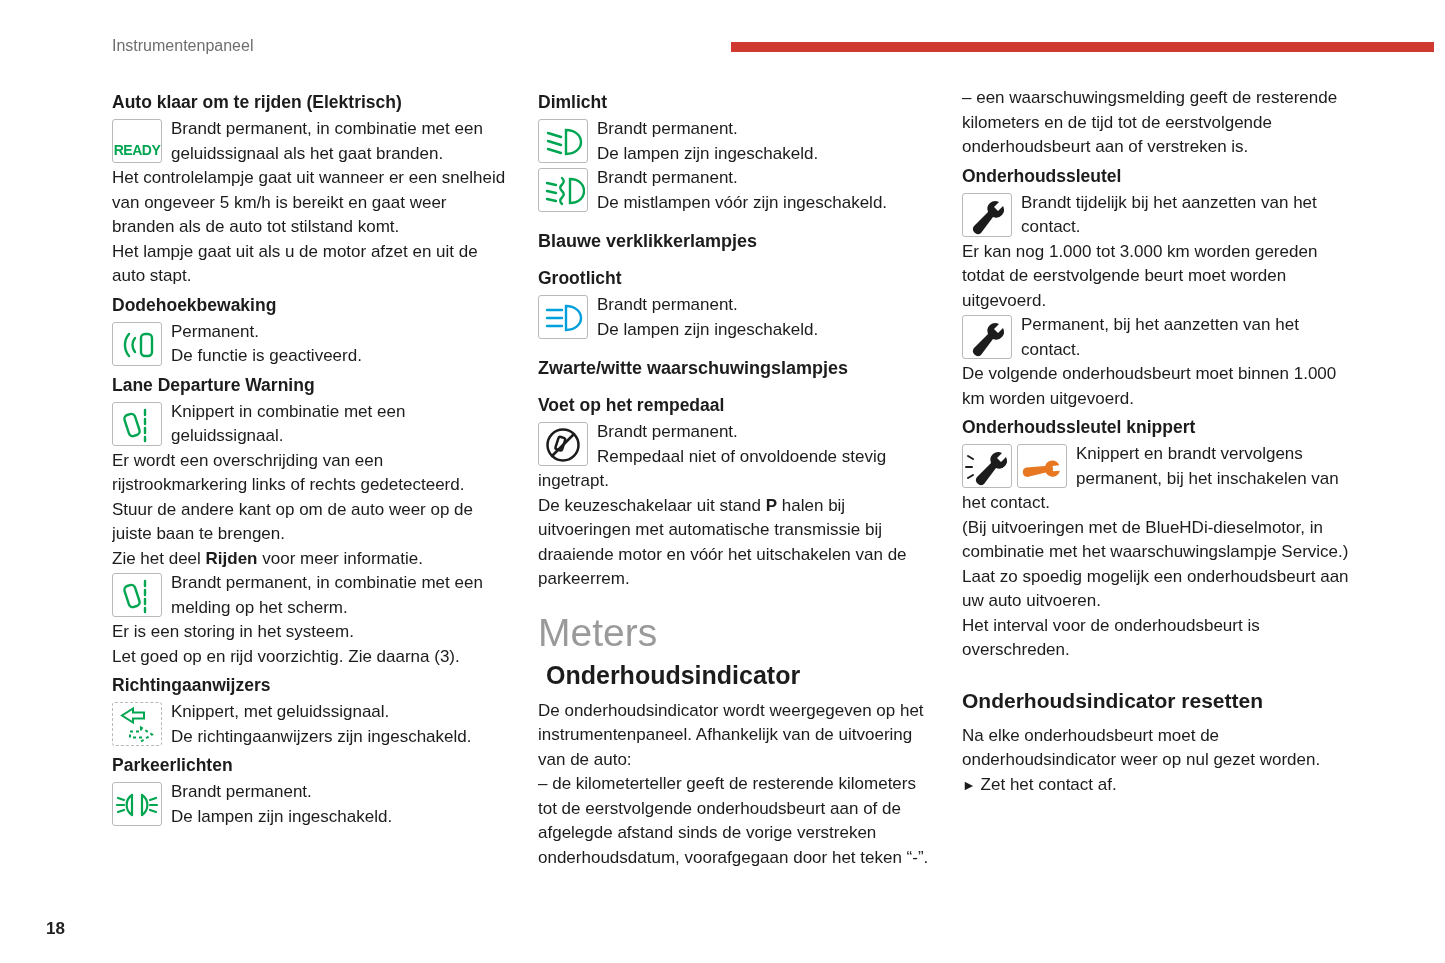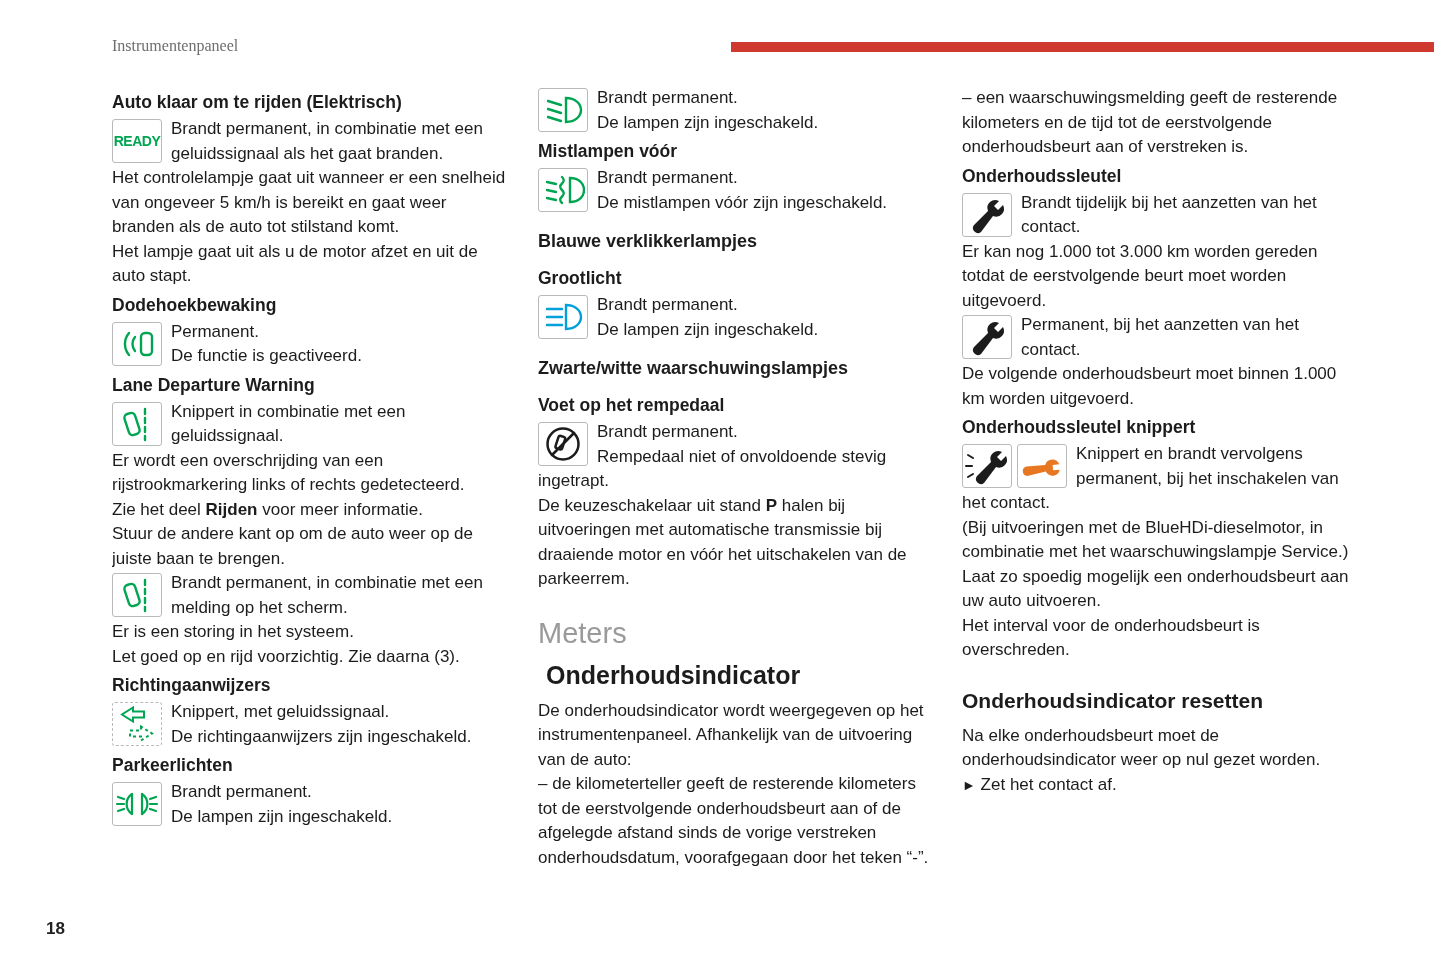--- a/index.html
+++ b/index.html
@@ -2,42 +2,42 @@
 <html><head>
 <meta charset="utf-8">
 <style>
   * { margin:0; padding:0; box-sizing:border-box; }
   html,body { background:#ffffff; }
   body {
     width:1445px; height:963px; position:relative; overflow:hidden;
     font-family:"Liberation Sans","DejaVu Sans",sans-serif;
     font-size:17px; line-height:24.5px; color:#1c1c1c;
   }
-  .doc-header { position:absolute; left:112px; top:34px; font-size:16px; color:#6e6e6e;font-family:Liberation Serif, serif; }
+  .doc-header { position:absolute; left:112px; top:34px; font-size:16px; color:#6e6e6e; }
   .red-bar { position:absolute; left:731px; right:11px; top:42px; height:10px; background:#d0392f; }
   .page-number { position:absolute; left:46px; top:917px; font-weight:bold; color:#222; }
 
   .col { position:absolute; top:86px; }
   .col1 { left:112px; width:398px; }
   .col2 { left:538px; width:394px; }
   .col3 { left:962px; width:390px; }
 
   h3 { font-size:17.5px; line-height:25px; font-weight:bold; clear:both; margin:4px 0 2px; }
   .subhead { font-size:18px; line-height:25px; font-weight:bold; clear:both; margin:14px 0 12px; }
-  .meters-head { font-size:29px; line-height:34px; font-weight:400; color:#9a9a9a; clear:both; margin:24px 0 10px; }
+  .meters-head { font-size:39px; line-height:34px; font-weight:400; color:#9a9a9a; clear:both; margin:24px 0 10px; }
   .h1-head { font-size:25px; line-height:31px; font-weight:bold; clear:both; margin:8px 8px 8px; }
   .h2-head { font-size:21px; line-height:27px; font-weight:bold; clear:both; margin:24px 0 10px; }
 
   .block { clear:both; overflow:hidden; }
   .p { margin:0; }
   .b { font-weight:bold; }
 
   .iconbox {
     float:left; width:50px; height:44px; border:1px solid #b9b9b9; border-radius:3px;
-    margin:2px 9px 3px 0; display:flex; align-items:center; justify-content:center;
+    margin:2px 9px 3px 0; display:flex; align-items:flex-end; justify-content:center;
     background:#fff;
   }
   .iconbox.dashed { border-style:dashed; }
   .iconpair { float:left; display:flex; gap:5px; margin:2px 9px 3px 0; }
   .iconpair .iconbox { float:none; margin:0; }
   .ready-text { color:#00A551; font-weight:bold; font-size:14px; letter-spacing:-0.5px; }
   .bullet { font-size:14px; }
   svg { display:block; }
 </style>
 </head>
@@ -80,22 +80,22 @@
         <g fill="none" stroke="#00A551" stroke-width="2.4" stroke-linecap="round">
           <line x1="30" y1="5" x2="30" y2="36" stroke-dasharray="5 4"></line>
           <g transform="rotate(-18 17 20)">
               <rect x="11.5" y="9" width="11" height="22" rx="4"></rect>
             </g>
         </g>
       </svg>
     </span>
     <p class="p">Knippert in combinatie met een geluidssignaal.</p>
     <p class="p">Er wordt een overschrijding van een rijstrookmarkering links of rechts gedetecteerd.</p>
+    <p class="p">Stuur de andere kant op om de auto weer op de juiste baan te brengen.</p>
     <p class="p"><span>Zie het deel </span><span class="b">Rijden</span><span> voor meer informatie.</span></p>
-    <p class="p">Stuur de andere kant op om de auto weer op de juiste baan te brengen.</p>
   </div>
 
   <div class="block">
     <span class="iconbox">
       <svg width="44" height="40" viewBox="0 0 44 40">
         <g fill="none" stroke="#00A551" stroke-width="2.4" stroke-linecap="round">
           <line x1="30" y1="5" x2="30" y2="36" stroke-dasharray="5 4"></line>
           <g transform="rotate(-18 17 20)">
               <rect x="11.5" y="9" width="11" height="22" rx="4"></rect>
             </g>
@@ -140,36 +140,36 @@
       </svg>
     </span>
     <p class="p">Brandt permanent.</p>
     <p class="p">De lampen zijn ingeschakeld.</p>
   </div>
 
 </section>
 
 <section class="col col2">
 
+  <h3>Dimlicht</h3>
   <div class="block">
     <span class="iconbox">
       <svg width="44" height="40" viewBox="0 0 44 40">
         <g fill="none" stroke="#00A551" stroke-width="2.4" stroke-linecap="round">
           <path d="M25 8 c9 0 15 5.5 15 12 s-6 12 -15 12 z"></path>
           <line x1="7" y1="11" x2="20" y2="15"></line>
             <line x1="7" y1="19" x2="20" y2="23"></line>
             <line x1="7" y1="27" x2="20" y2="31"></line>
         </g>
       </svg>
     </span>
     <p class="p">Brandt permanent.</p>
     <p class="p">De lampen zijn ingeschakeld.</p>
   </div>
 
-  <h3>Mistlampen vóór</h3>
   <div class="block">
     <span class="iconbox">
       <svg width="44" height="40" viewBox="0 0 44 40">
         <g fill="none" stroke="#00A551" stroke-width="2.4" stroke-linecap="round">
           <path d="M29 8 c9 0 14 5.5 14 12 s-5 12 -14 12 z"></path>
           <path d="M21 7 q3.5 3.3 0 6.5 q-3.5 3.3 0 6.5 q3.5 3.3 0 6.5 q-3.5 3.3 0 6.5"></path>
           <line x1="6" y1="12" x2="15" y2="14"></line>
             <line x1="6" y1="20" x2="15" y2="22"></line>
             <line x1="6" y1="28" x2="15" y2="30"></line>
         </g>

